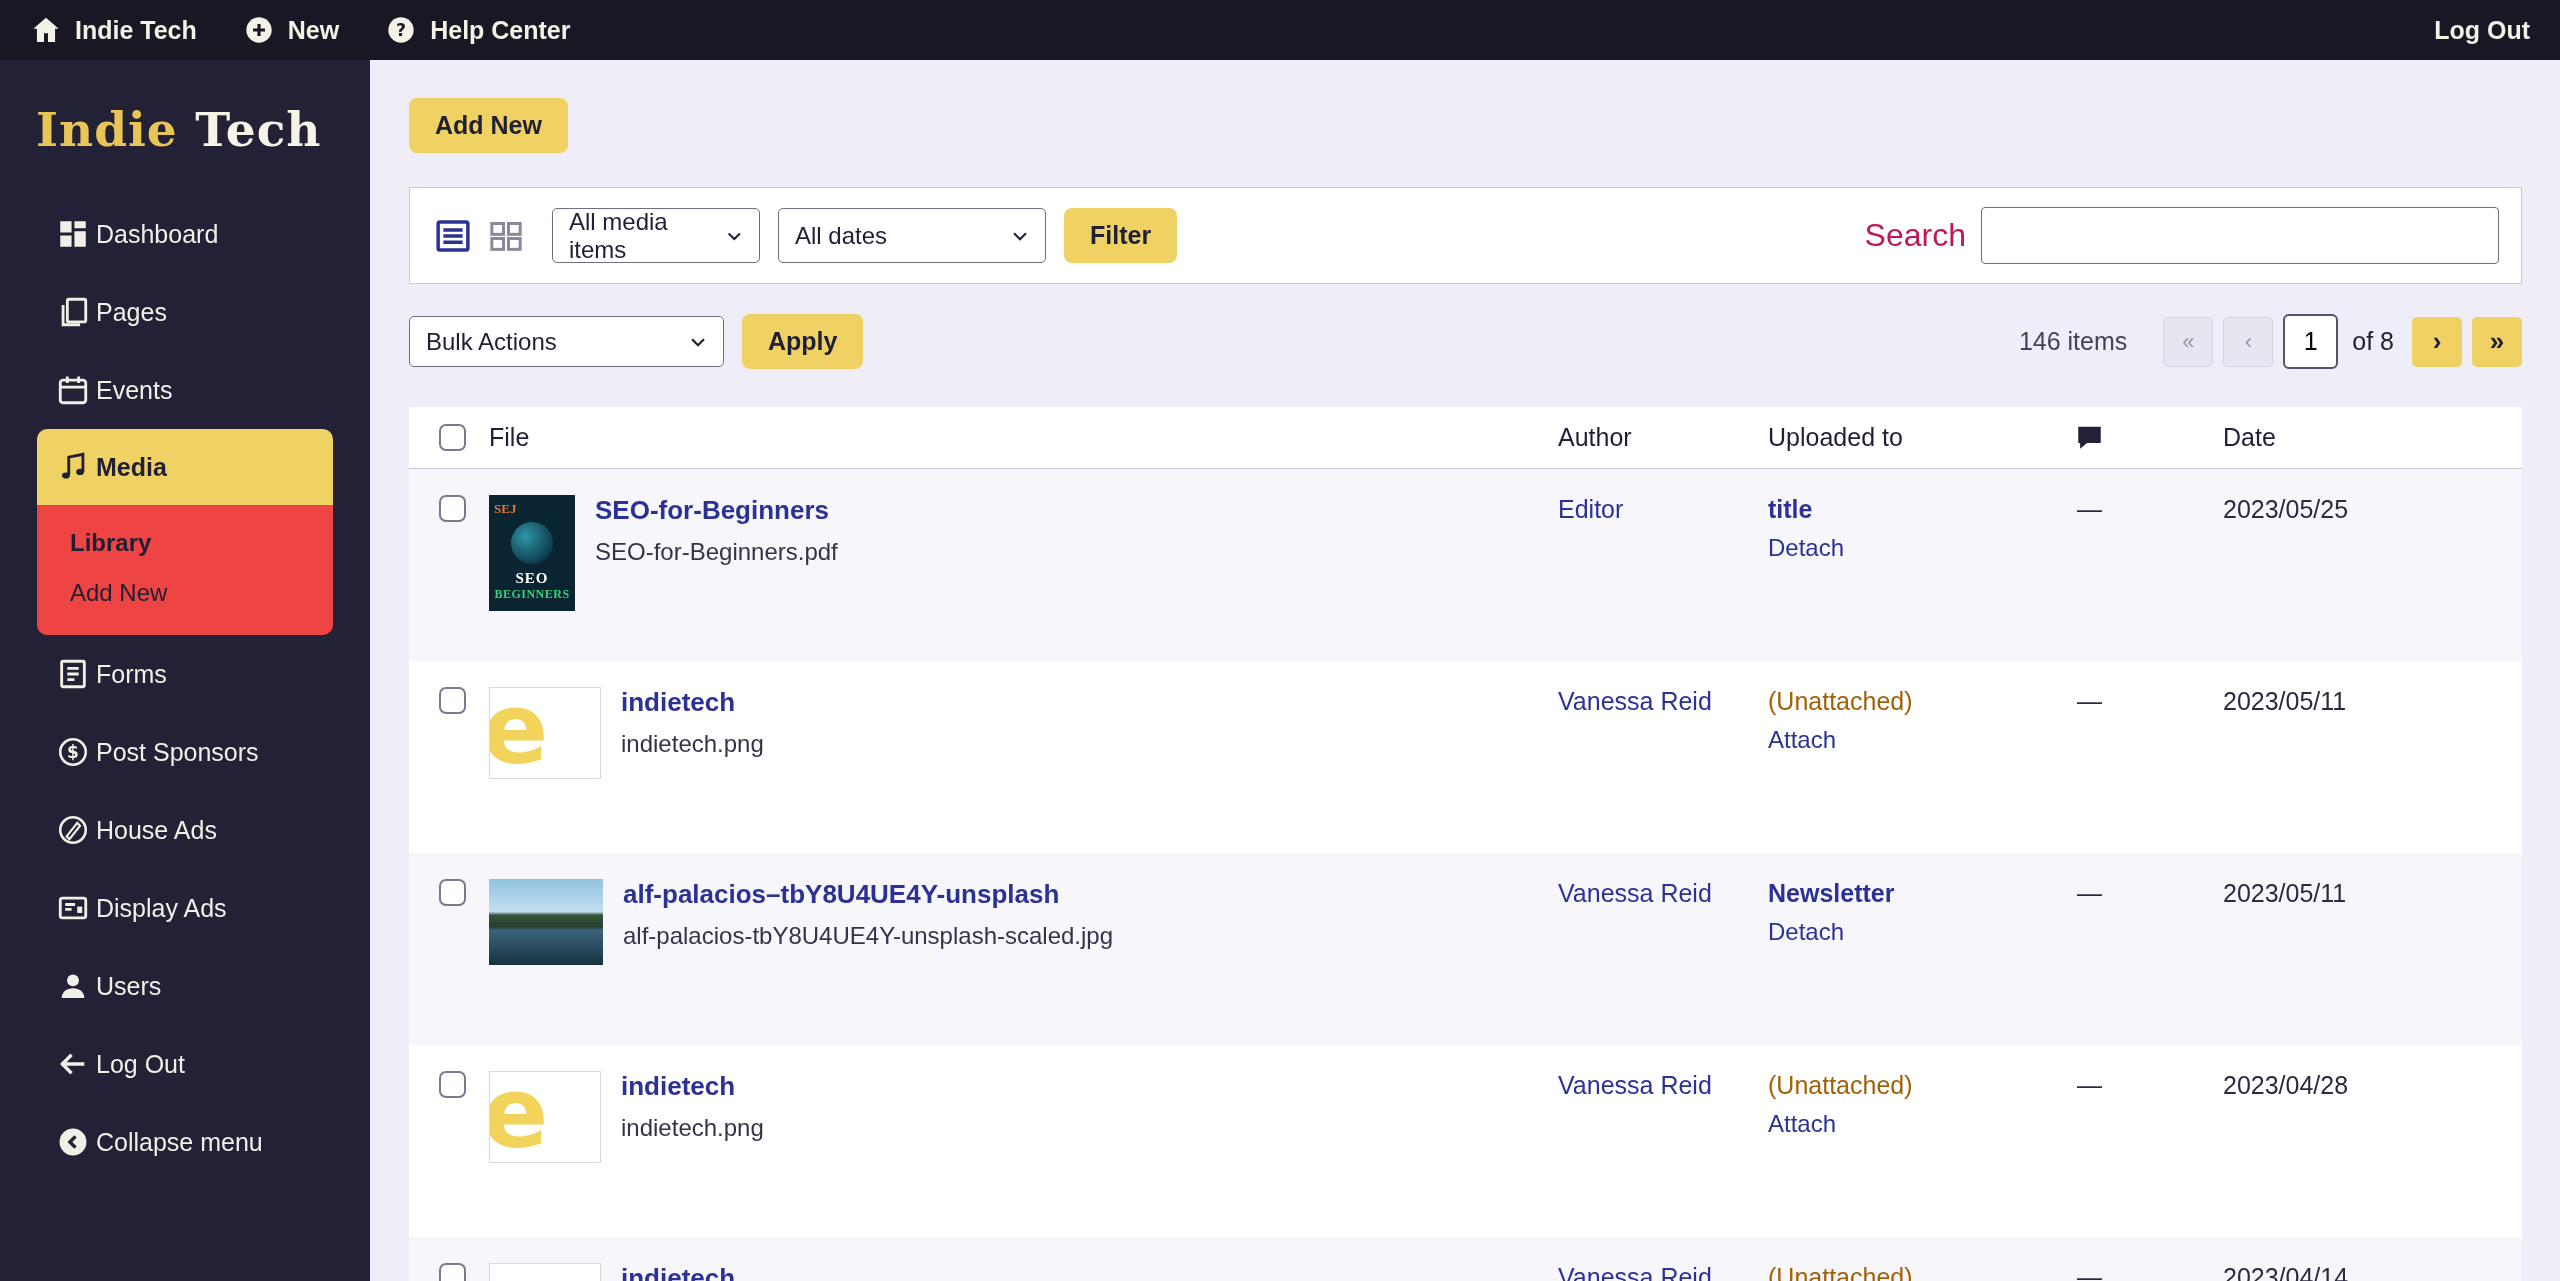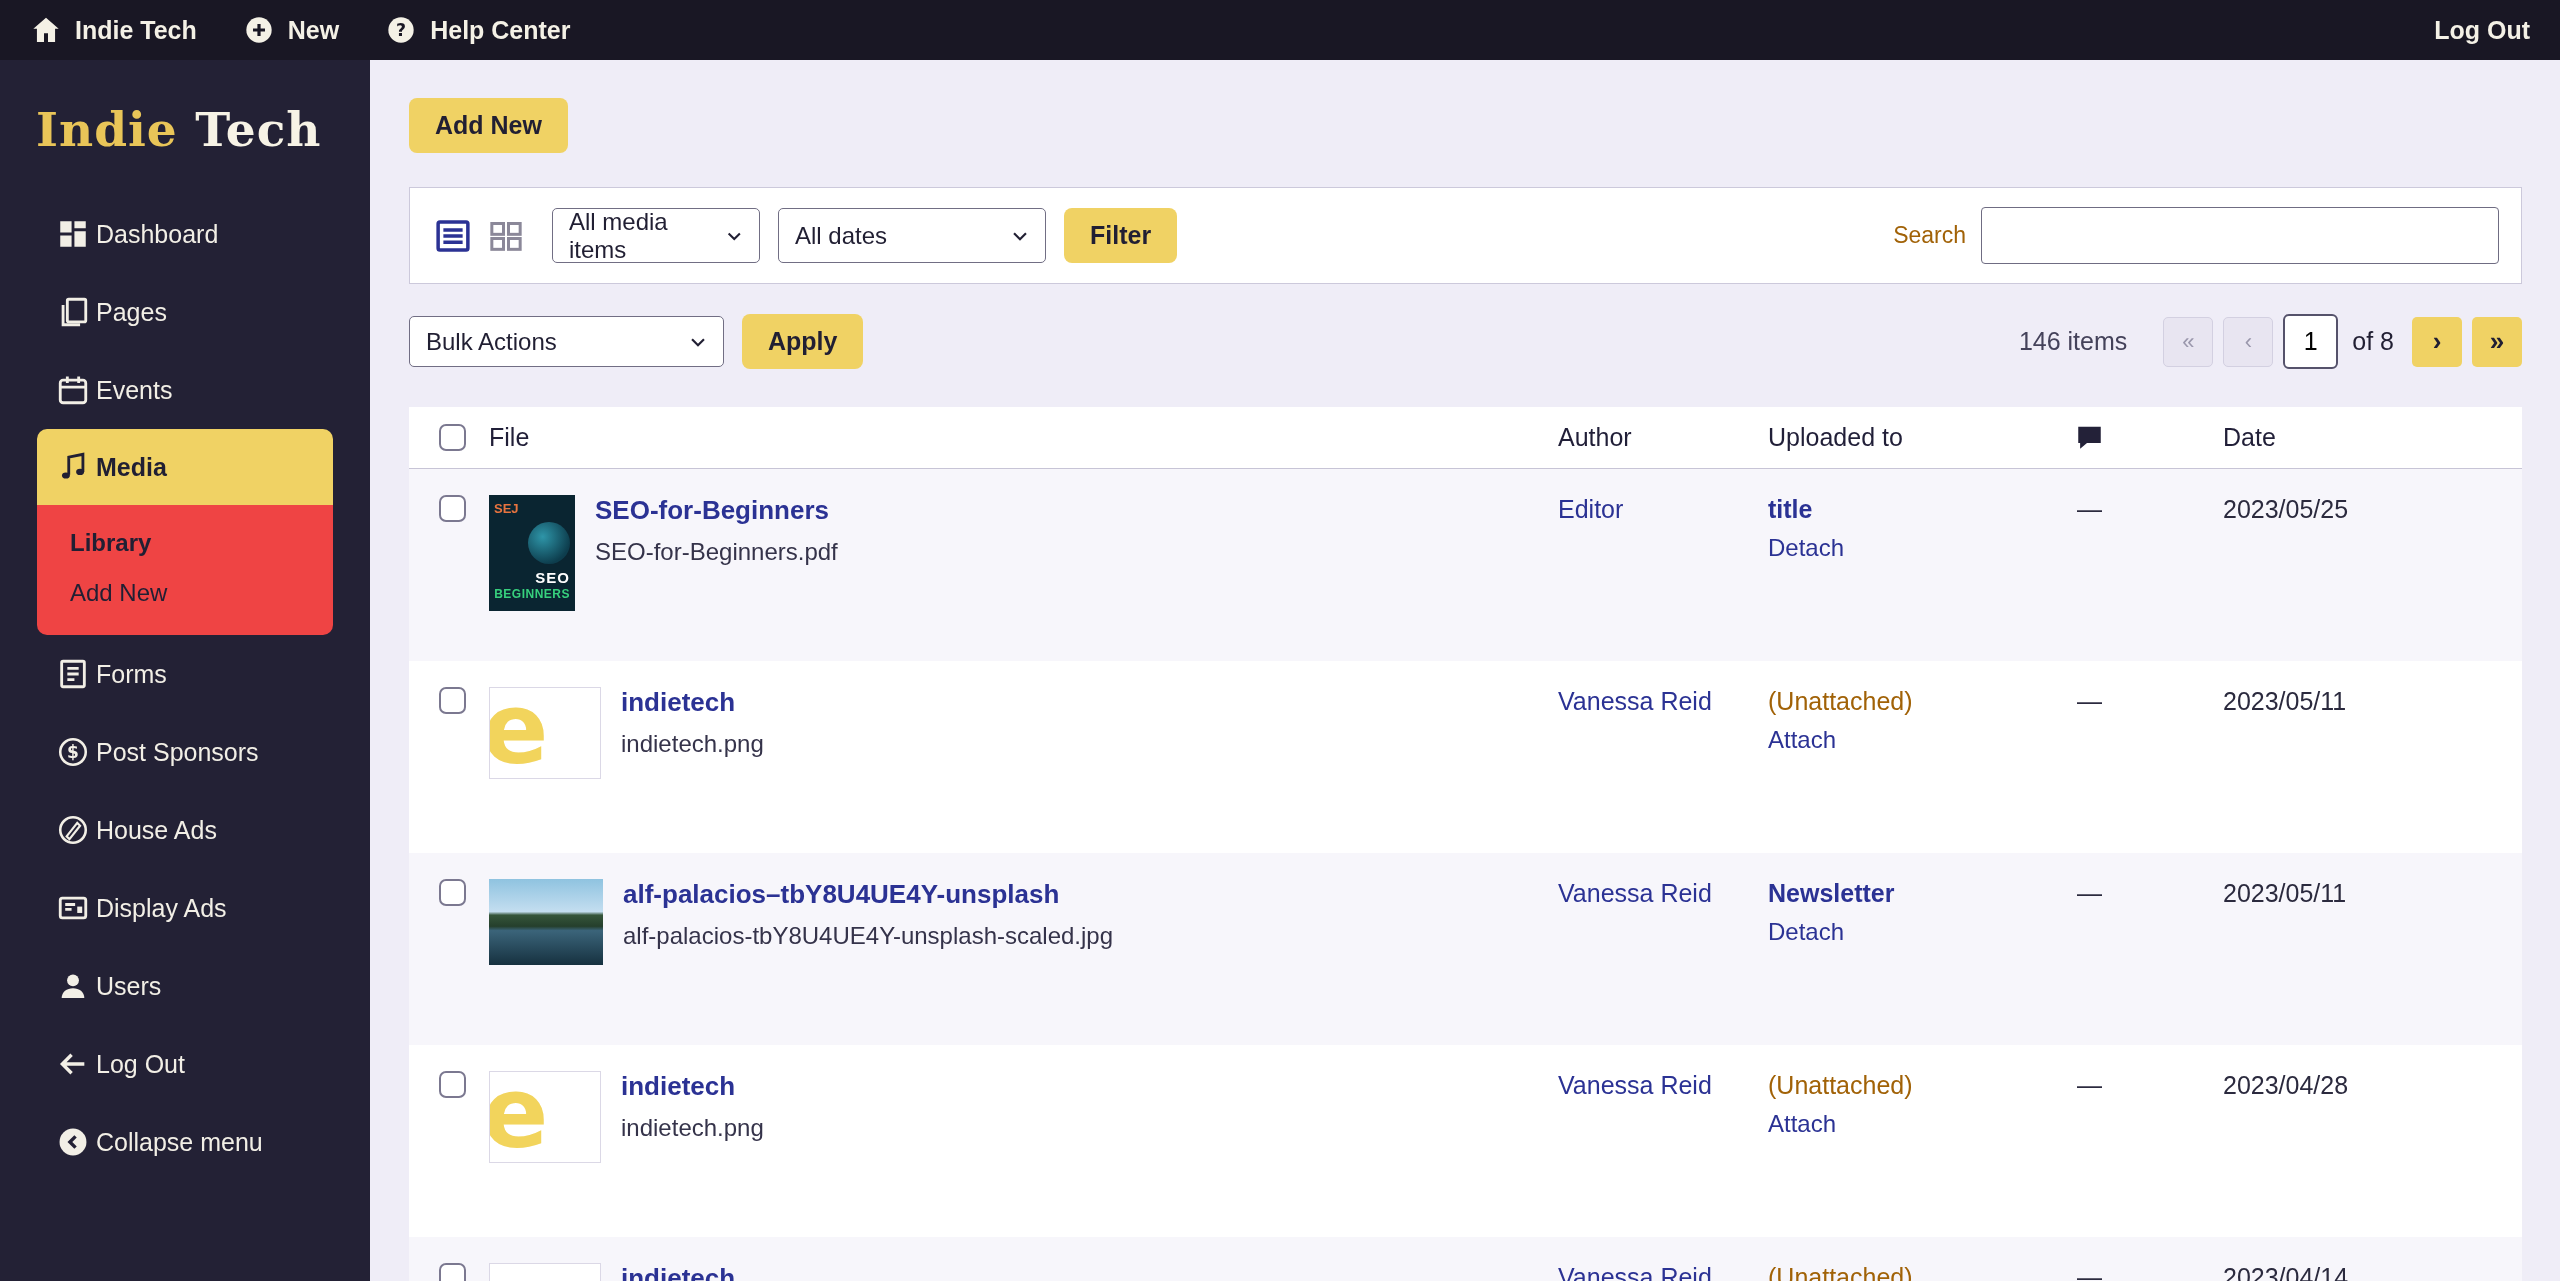--- a/index.html
+++ b/index.html
@@ -49,21 +49,21 @@
   .icon-grid { width: 40px; height: 40px; color: #8b8899; }
   .fake-select { height: 55px; background: #fff; border: 1px solid #716e84; border-radius: 5px;
     display: flex; align-items: center; justify-content: space-between; padding: 0 12px 0 16px;
     font-size: 24px; color: #211f33; cursor: pointer; }
   .fake-select svg { width: 26px; height: 26px; color: #211f33; }
   .sel-media { width: 208px; }
   .sel-dates { width: 268px; }
   .sel-bulk  { width: 315px; height: 51px; }
   .toolbar-spacer, .bulk-spacer { flex: 1; }
   .search-group { display: flex; align-items: center; gap: 15px; }
-  .search-label { font-size: 23px; color: #a16207; }
+  .search-label { font-size: 32px; color: #be185d; }
   .search-input { width: 518px; height: 57px; border: 1px solid #6f6c82; border-radius: 4px;
     background: #fff; font-size: 24px; padding: 0 14px; font-family: "Liberation Sans", sans-serif; }
 
   
   .bulk-row { margin-top: 30px; display: flex; align-items: center; gap: 18px; }
   .items-count { font-size: 25px; color: #44425a; margin-right: 18px; }
   .pagination { display: flex; align-items: center; gap: 10px; }
   .page-btn { width: 50px; height: 50px; border-radius: 5px; display: flex; align-items: center;
     justify-content: center; font-size: 26px; cursor: pointer; border: none; font-family: "Liberation Sans", sans-serif; }
   .page-btn.disabled { background: #e8e5f1; color: #9a97ac; border: 1px solid #d3d0e1; cursor: default; font-size: 22px; }
@@ -91,21 +91,21 @@
   .uploaded-cell .primary { font-size: 25px; }
   .uploaded-cell .primary.link { color: #2b3294; font-weight: 700; cursor: pointer; }
   .uploaded-cell .primary.plain { color: #a16207; }
   .uploaded-cell .action { margin-top: 10px; font-size: 24px; color: #2b3294; cursor: pointer; }
   .comment-cell { font-size: 25px; color: #2b2a3e; padding-left: 4px; }
   .date-cell { font-size: 25px; color: #2b2a3e; }
 
   
   .thumb { flex: none; cursor: pointer; }
   .thumb.seo { width: 86px; height: 116px; background: #0a2531; display: flex; flex-direction: column;
-    align-items: flex-end; padding: 7px 5px; }
+    align-items: center; padding: 7px 5px; font-family: Liberation Serif, serif; }
   .thumb.seo .sej { align-self: flex-start; font-size: 13px; font-weight: 700; color: #e8743f; line-height: 1; }
   .thumb.seo .globe { width: 42px; height: 42px; border-radius: 50%; margin: 7px 0 5px;
     background: radial-gradient(circle at 35% 35%, #2e95a8, #0d3d4d 72%); }
   .thumb.seo .seo-line { font-size: 15px; font-weight: 700; color: #ffffff; letter-spacing: 1px; line-height: 1.2; }
   .thumb.seo .beg-line { font-size: 12px; font-weight: 700; color: #37d07d; letter-spacing: .5px; line-height: 1.3; }
   .thumb.logo { width: 112px; height: 92px; border: 1px solid #dbd8e6; background: #fff;
     overflow: hidden; position: relative; }
   .thumb.logo .logo-e { position: absolute; left: -8px; top: 50%; transform: translateY(-54%);
     font-family: "DejaVu Sans", sans-serif; font-size: 98px; font-weight: 700; color: #f2d45c; line-height: 1; }
   .thumb.photo { width: 114px; height: 86px;

